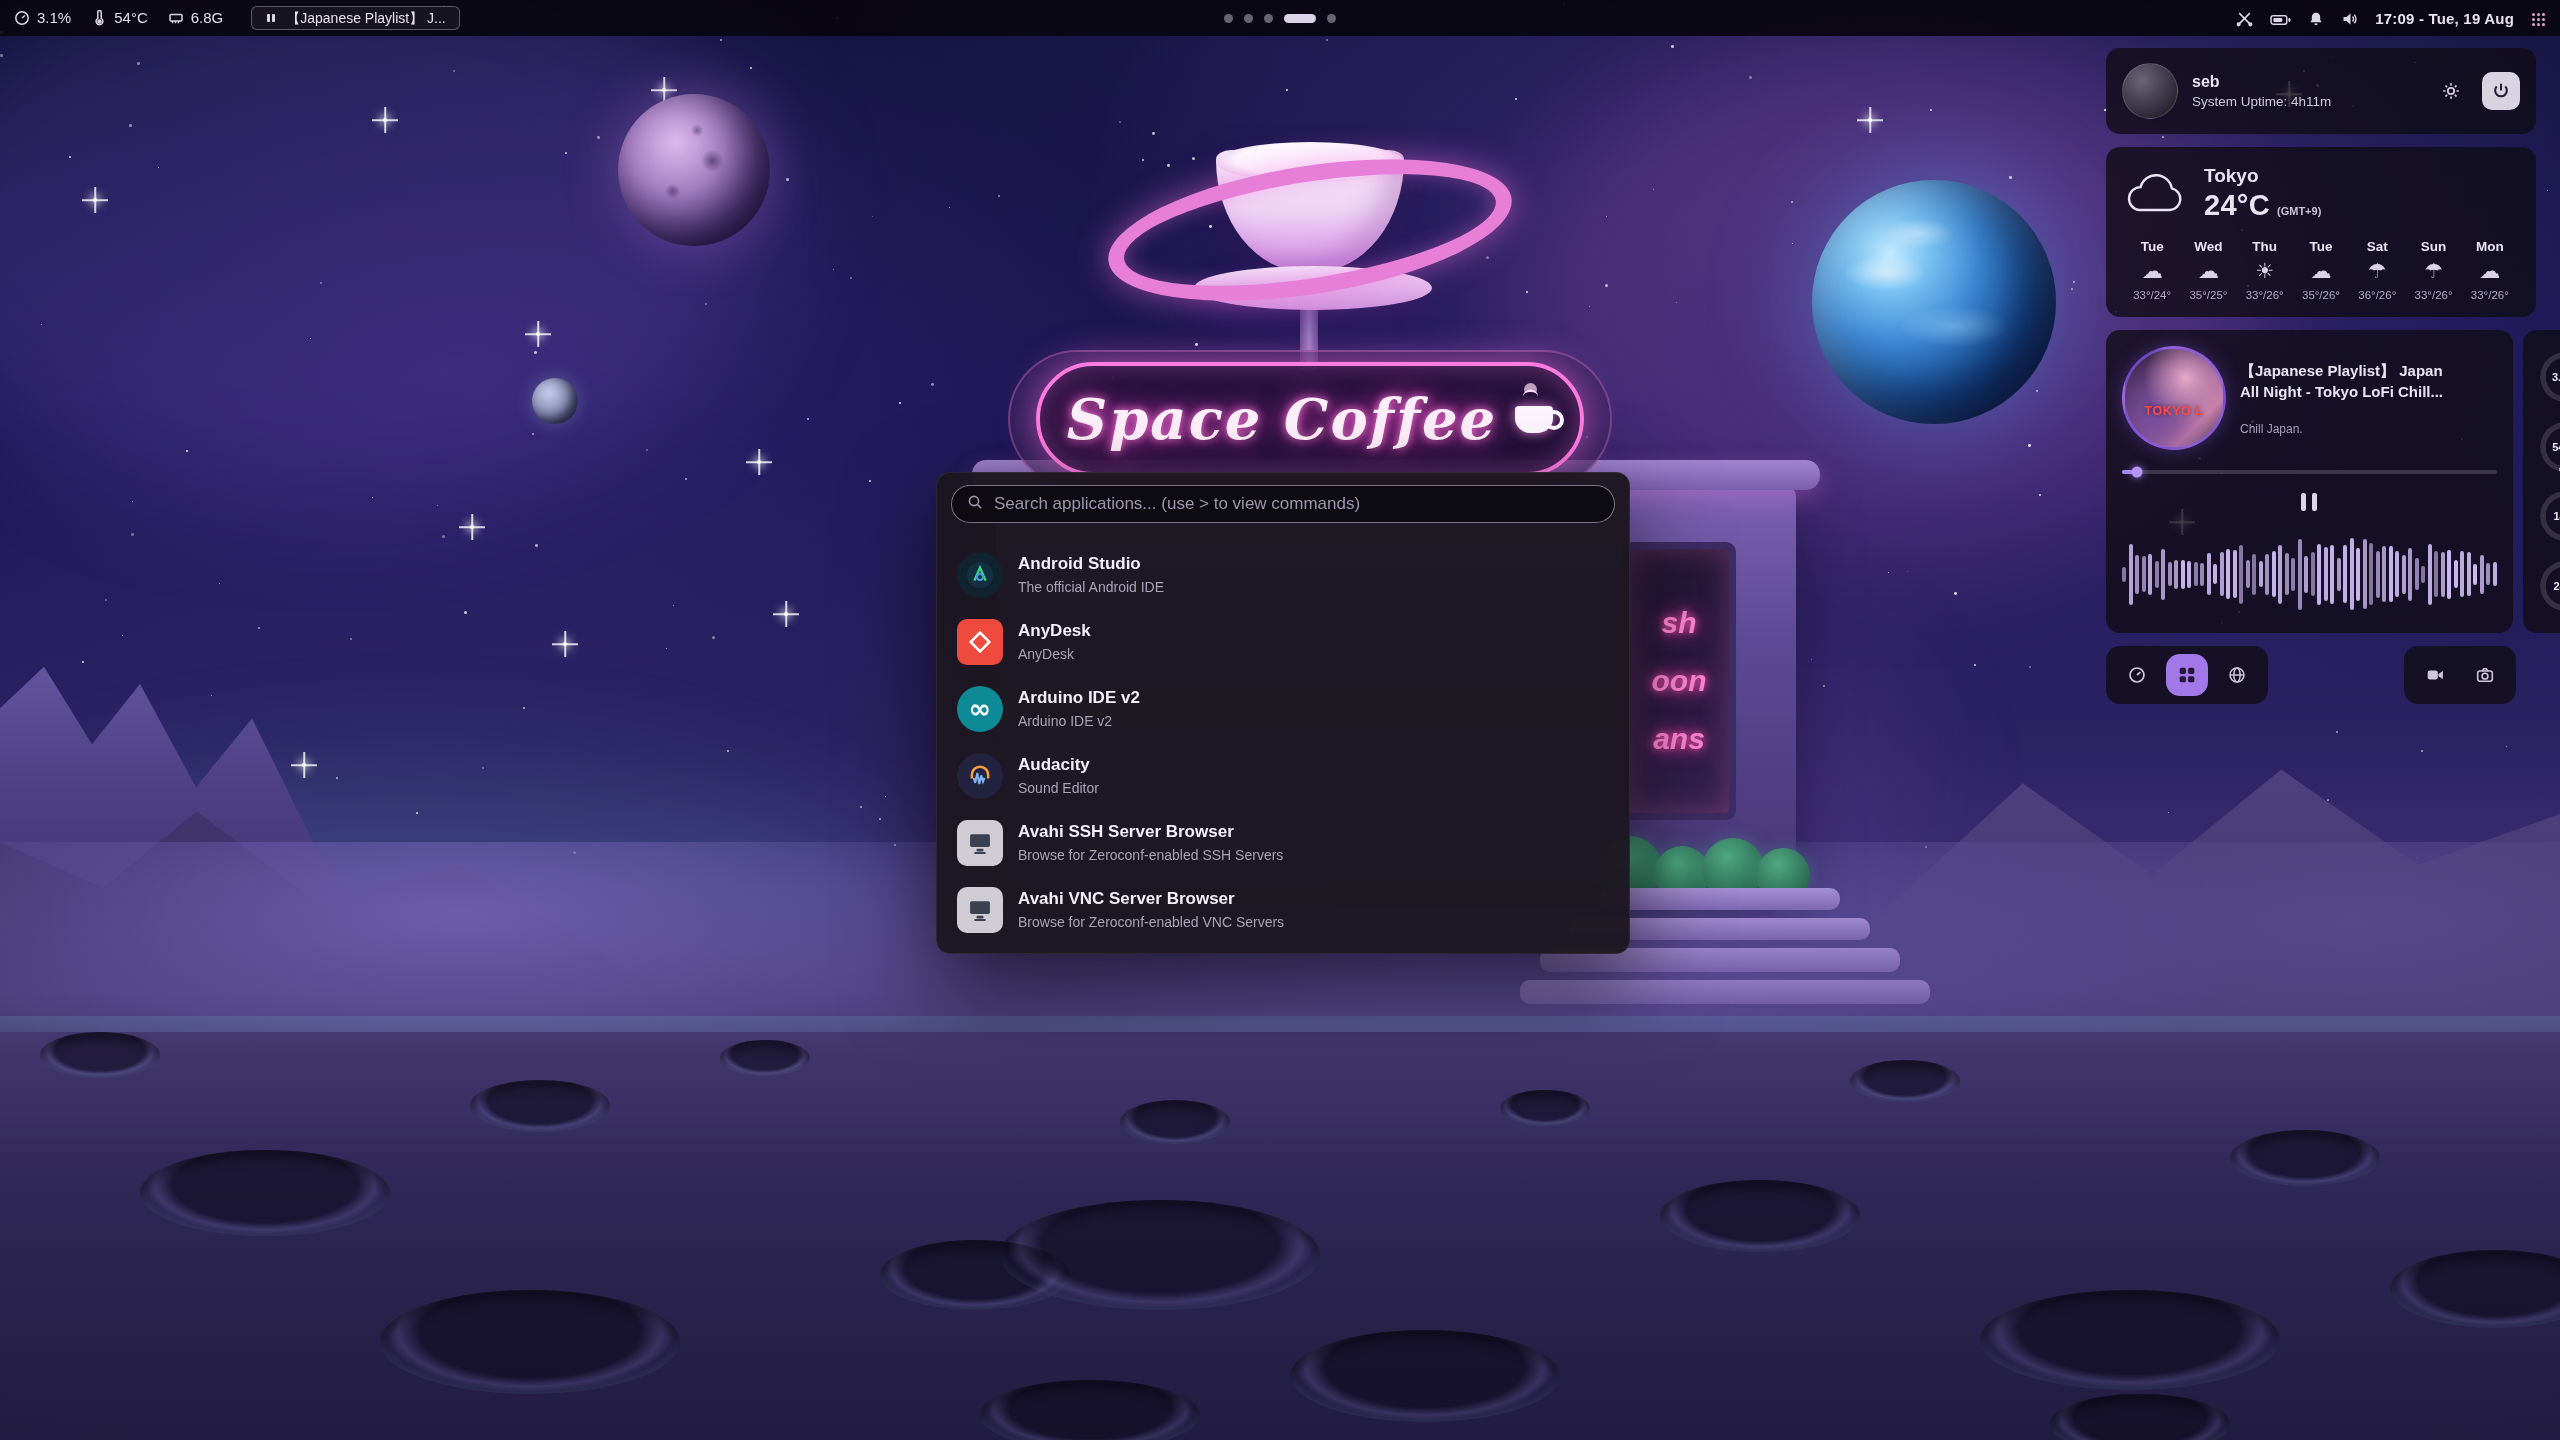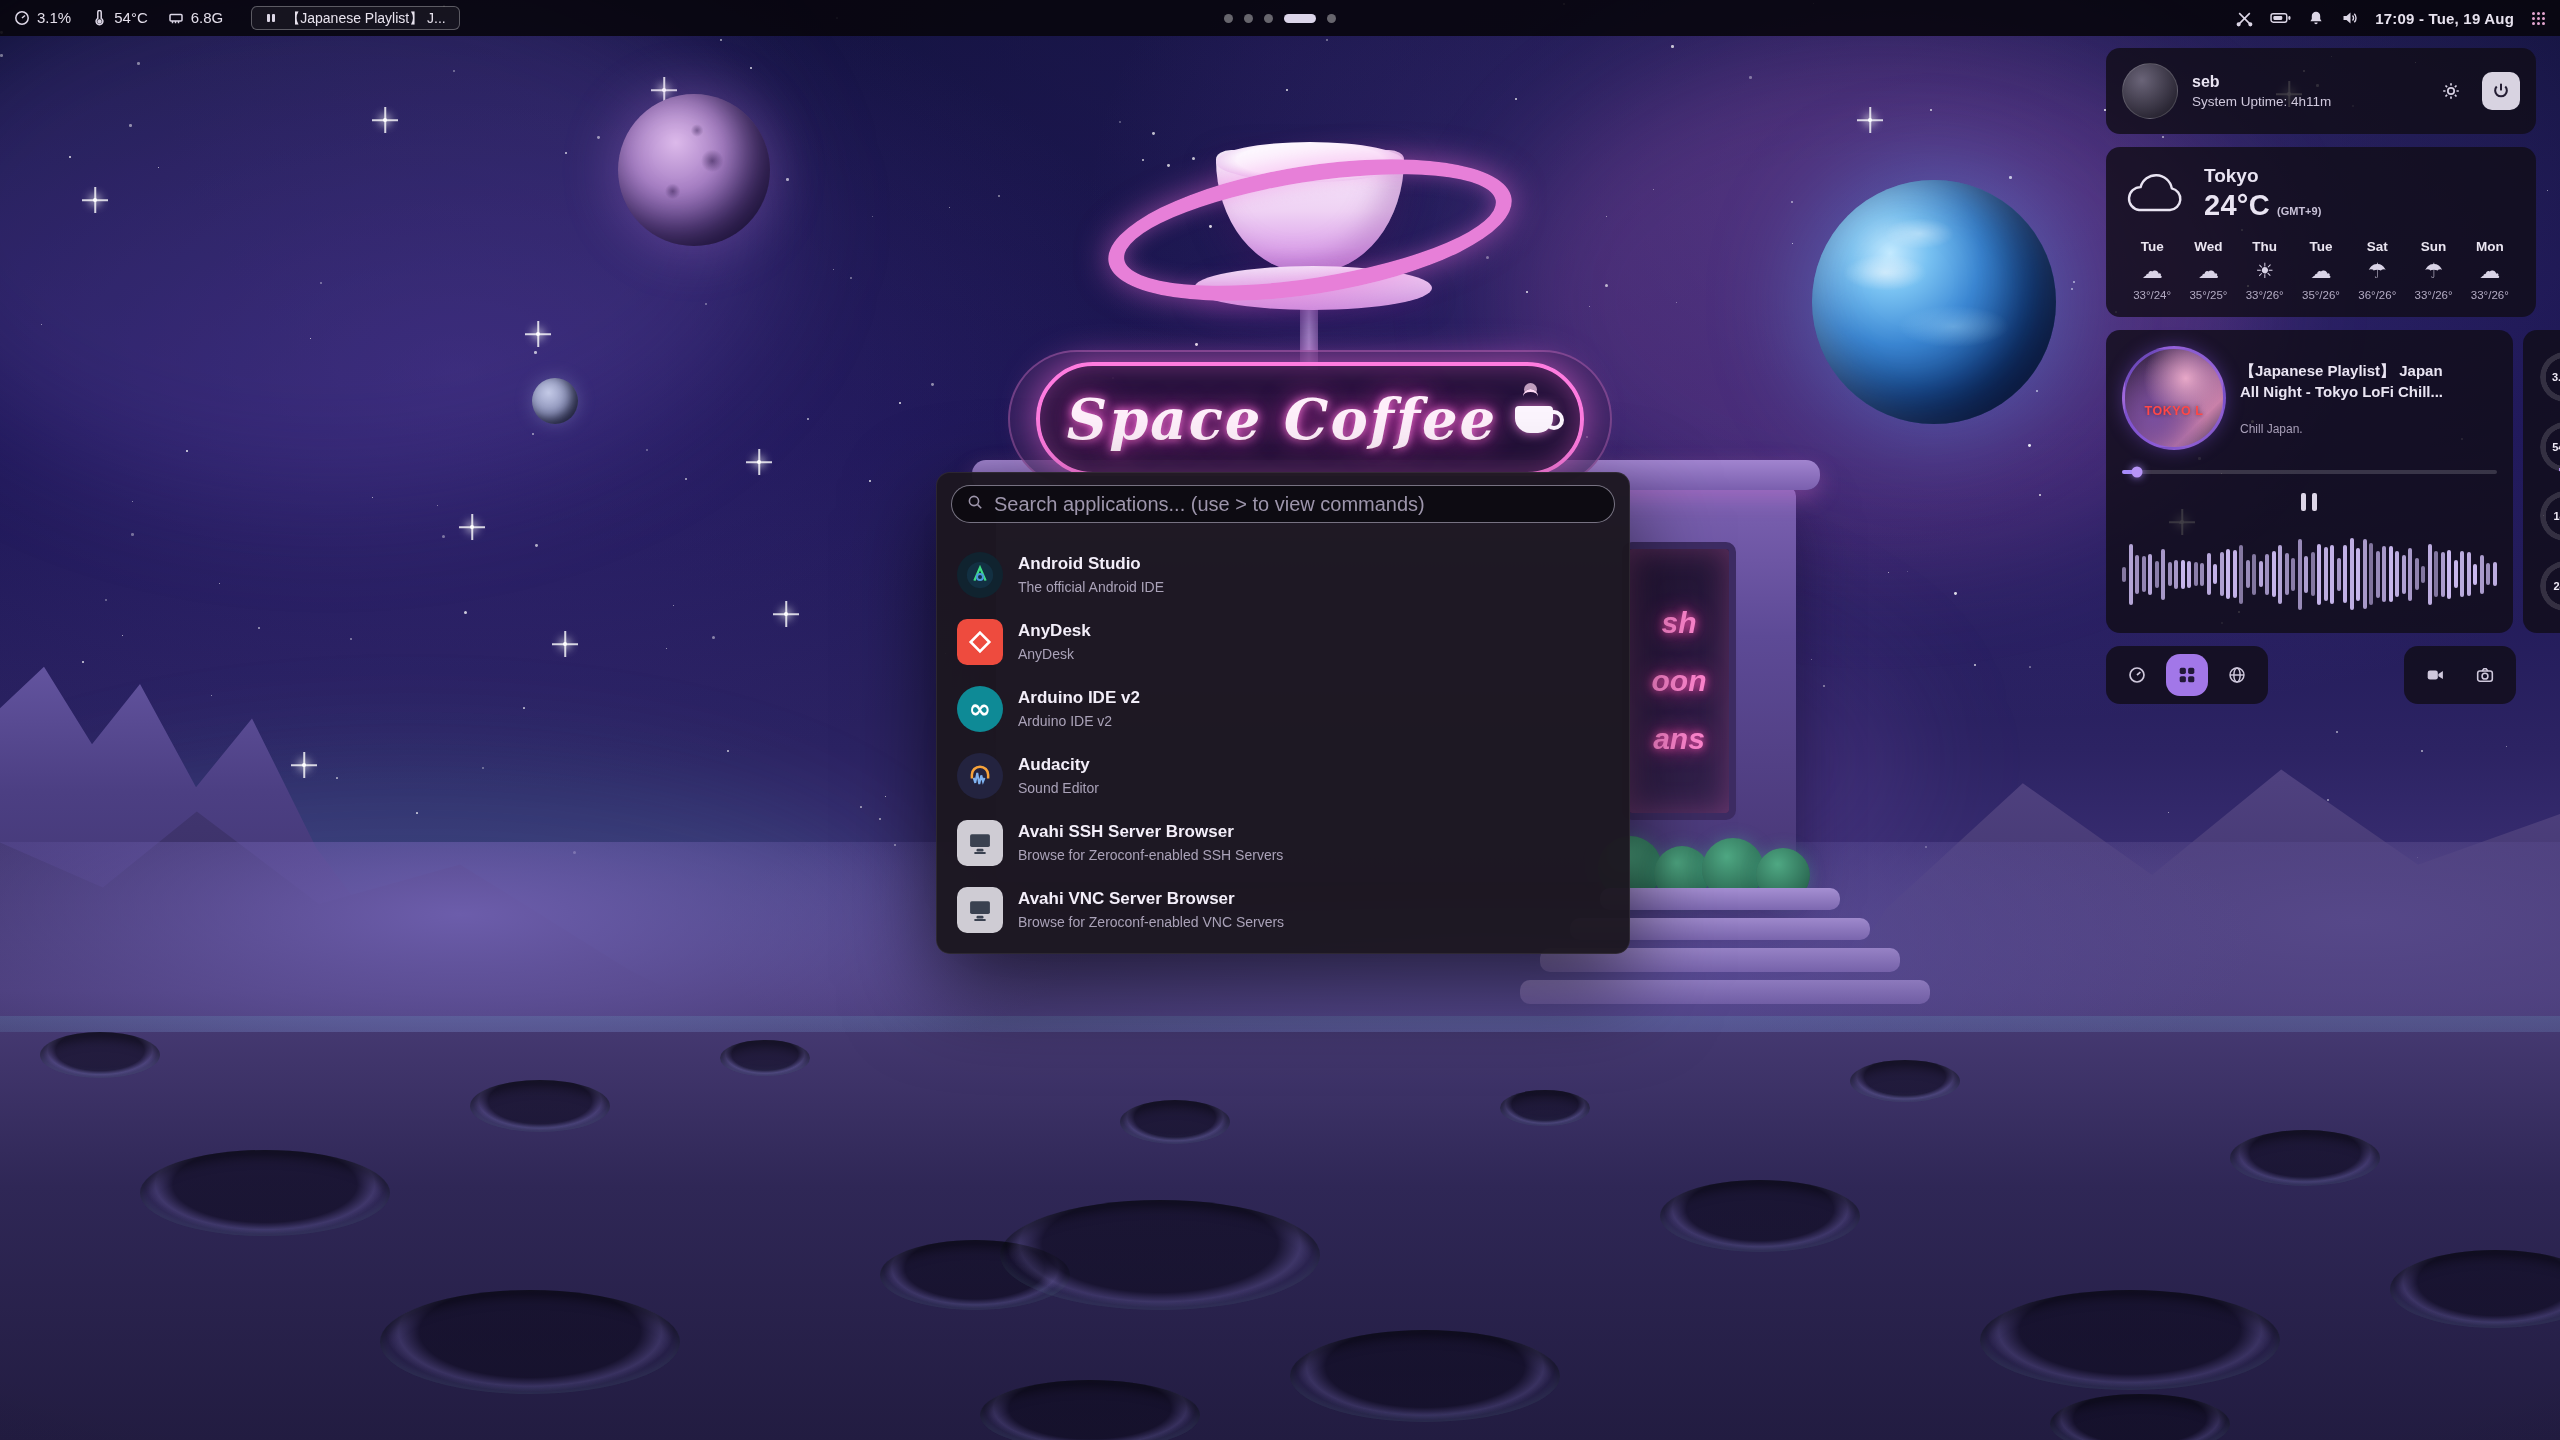--- a/index.html
+++ b/index.html
@@ -123,33 +123,33 @@
     background:rgba(8,6,13,.9);display:flex;align-items:center;padding:0 14px;font-size:15px;color:#e7e2ee;}
   .tb-left{display:flex;align-items:center;gap:20px}
   .tb-stat{display:flex;align-items:center;gap:7px;color:#e3deea;cursor:default}
   .tb-window{display:flex;align-items:center;gap:9px;background:rgba(255,255,255,.05);
     border:1px solid rgba(255,255,255,.3);border-radius:6px;color:#e8e3ee;font-size:14px;
     padding:3px 13px;margin-left:8px;font-family:inherit;line-height:1.2}
   .tb-center{position:absolute;left:50%;top:0;height:100%;transform:translateX(-50%);
     display:flex;align-items:center;gap:11px}
   .ws-dot{width:9px;height:9px;border-radius:50%;background:rgba(255,255,255,.38);display:block}
   .ws-pill{width:32px;height:9px;border-radius:5px;background:#dcd5ea;display:block}
-  .tb-right{margin-left:auto;display:flex;align-items:center;gap:17px}
+  .tb-right{margin-left:auto;display:flex;align-items:flex-end;gap:17px}
   .tb-clock{font-weight:700;font-size:15px;letter-spacing:.2px}
   .tb-icon{display:grid;place-items:center;color:#dcd6e6}
   .tb-grid{color:#e3a6cf}
 
   
   .launcher{position:absolute;left:936px;top:472px;width:694px;z-index:80;
     background:rgba(28,23,32,.97);border:1px solid rgba(255,255,255,.07);border-radius:14px;
     box-shadow:0 34px 90px rgba(0,0,0,.6);padding-bottom:10px;}
   .search-wrap{display:flex;align-items:center;gap:11px;margin:12px 14px 0;height:38px;
     background:rgba(12,10,16,.92);border:1.5px solid rgba(190,185,205,.6);border-radius:20px;padding:0 15px;}
   .search-input{flex:1;background:transparent;border:none;outline:none;color:#efeaf6;
-    font-size:20px;font-family:inherit}
+    font-size:17px;font-family:inherit}
   .search-input::placeholder{color:#9d95ab}
   .app-list{margin-top:18px}
   .app-row{display:flex;align-items:center;gap:15px;height:67px;margin:0 6px;padding:0 14px;border-radius:8px}
   .app-row.selected{background:linear-gradient(90deg,#bda7e2,#b19ce0)}
   .app-icon{width:46px;height:46px;border-radius:10px;display:grid;place-items:center;flex:none;overflow:hidden}
   .app-title{display:block;font-size:17px;font-weight:700;color:#f3eef9;line-height:1.2}
   .app-desc{display:block;font-size:14px;color:#aaa2b8;margin-top:4px}
   .app-row.selected .app-title{color:#1f1929}
   .app-row.selected .app-desc{color:#443a58}
   .ic-xfce{background:#f5f3f7}

